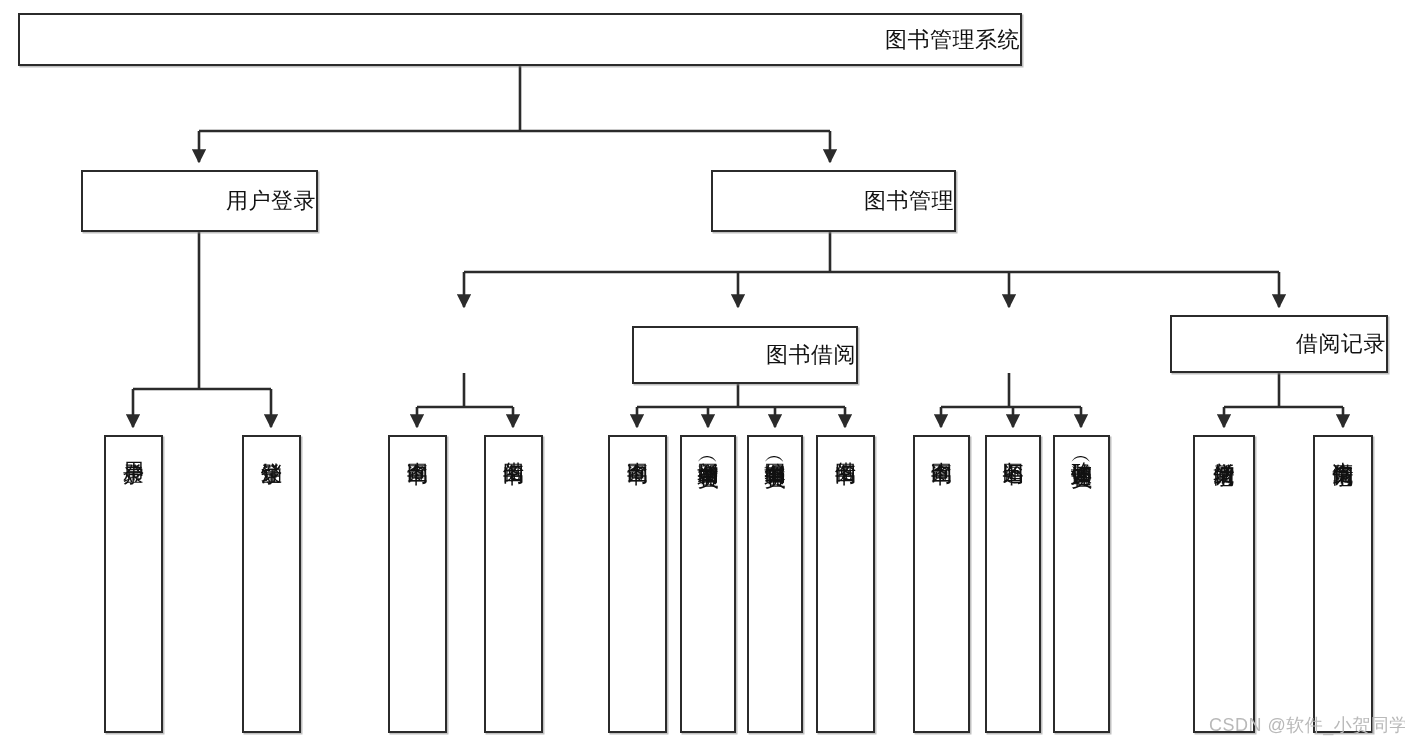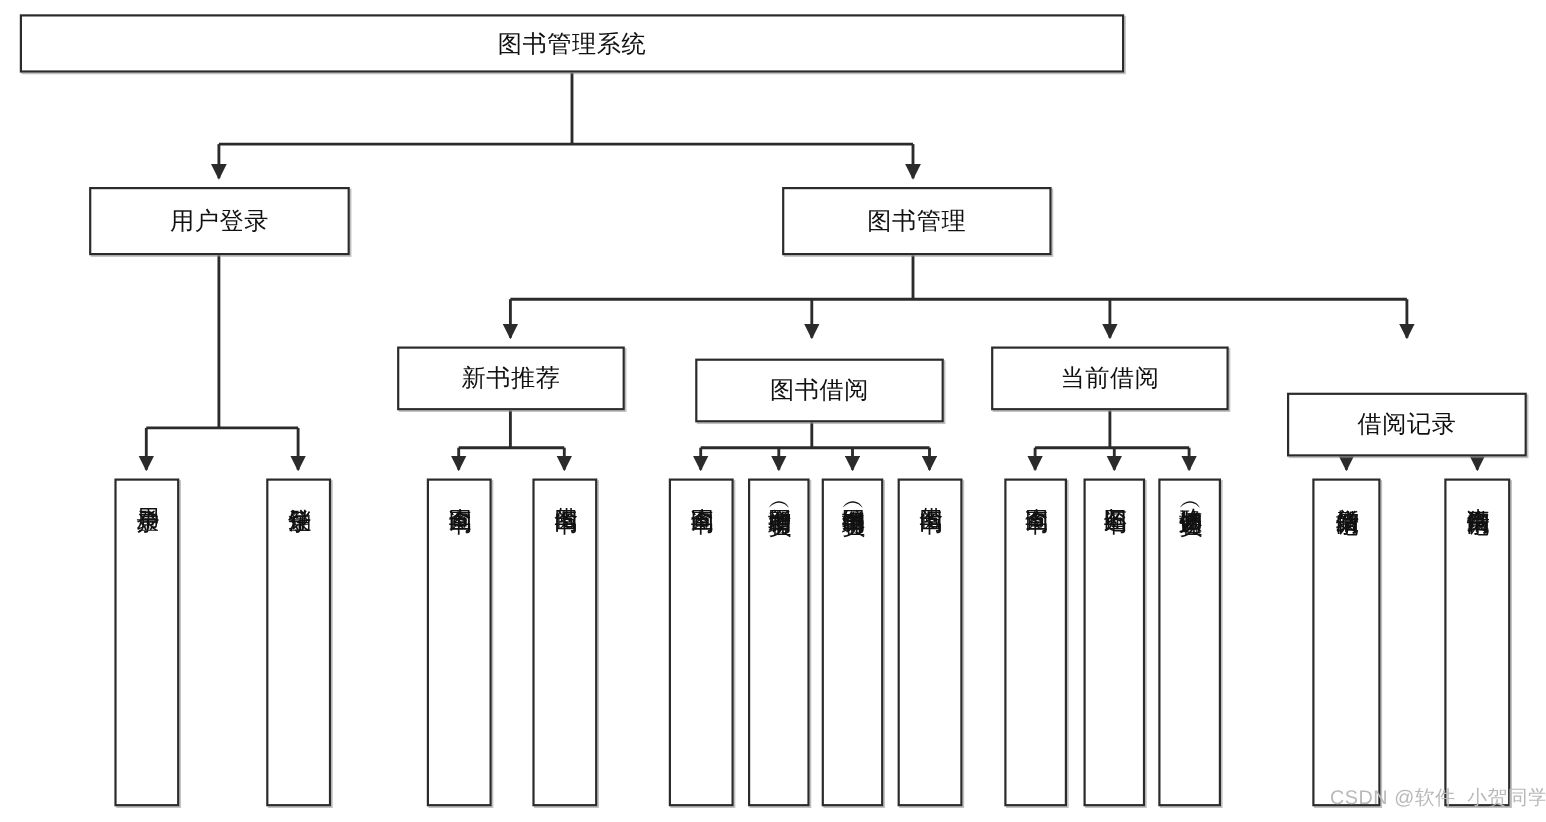--- a/index.html
+++ b/index.html
@@ -25,21 +25,21 @@
     height: 747px;
     pointer-events: none;
   }
   .node {
     position: absolute;
     box-sizing: border-box;
     border: 2px solid #2b2b2b;
     background: #ffffff;
     display: flex;
     align-items: center;
-    justify-content: center;
+    justify-content: flex-end;
     color: #111111;
     box-shadow: 1.5px 1.5px 0 rgba(140,140,140,0.55);
   }
   .node .label {
     display: block;
     line-height: 1.18;
     text-align: center;
     white-space: nowrap;
   }
   .node.horiz .label {
@@ -126,30 +126,24 @@
     <span class="label">图书管理系统</span>
   </div>
 
   <div class="node horiz" style="left: 81px; top: 170px; width: 237px; height: 62px;">
     <span class="label">用户登录</span>
   </div>
   <div class="node horiz" style="left: 711px; top: 170px; width: 245px; height: 62px;">
     <span class="label">图书管理</span>
   </div>
 
-  <div class="node horiz" style="left: 361px; top: 315px; width: 207px; height: 58px;">
-    <span class="label">新书推荐</span>
-  </div>
   <div class="node horiz" style="left: 632px; top: 314px; width: 226px; height: 58px; margin-top: 12px;">
     <span class="label">图书借阅</span>
   </div>
-  <div class="node horiz" style="left: 901px; top: 315px; width: 216px; height: 58px;">
-    <span class="label">当前借阅</span>
-  </div>
-  <div class="node horiz" style="left: 1170px; top: 315px; width: 218px; height: 58px; margin-top: 42px;">
+  <div class="node horiz" style="left: 1170px; top: 315px; width: 218px; height: 58px;">
     <span class="label">借阅记录</span>
   </div>
 
   <div class="node vert" style="left: 104px; top: 435px; width: 59px; height: 298px;">
     <span class="label">用户登录</span>
   </div>
   <div class="node vert" style="left: 242px; top: 435px; width: 59px; height: 298px;">
     <span class="label">注销登录</span>
   </div>
   <div class="node vert" style="left: 388px; top: 435px; width: 59px; height: 298px;">

